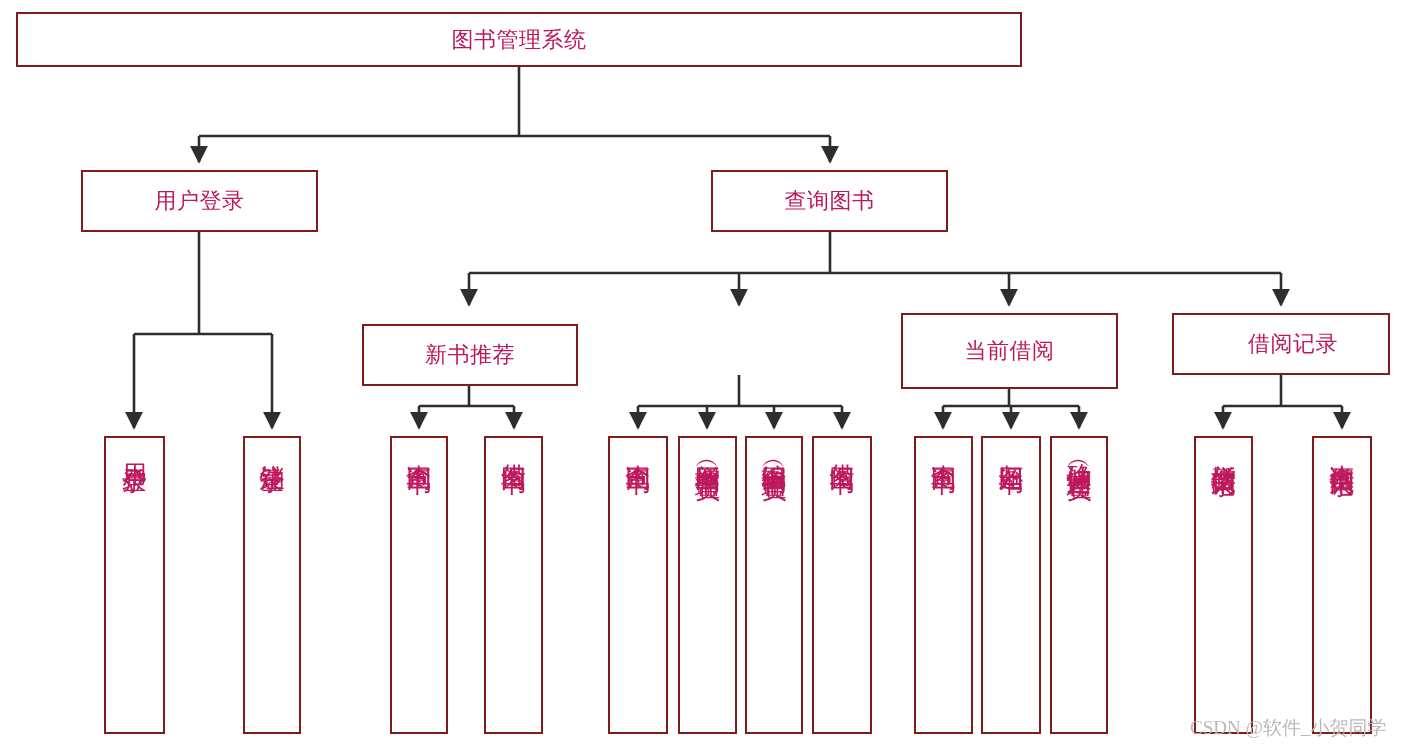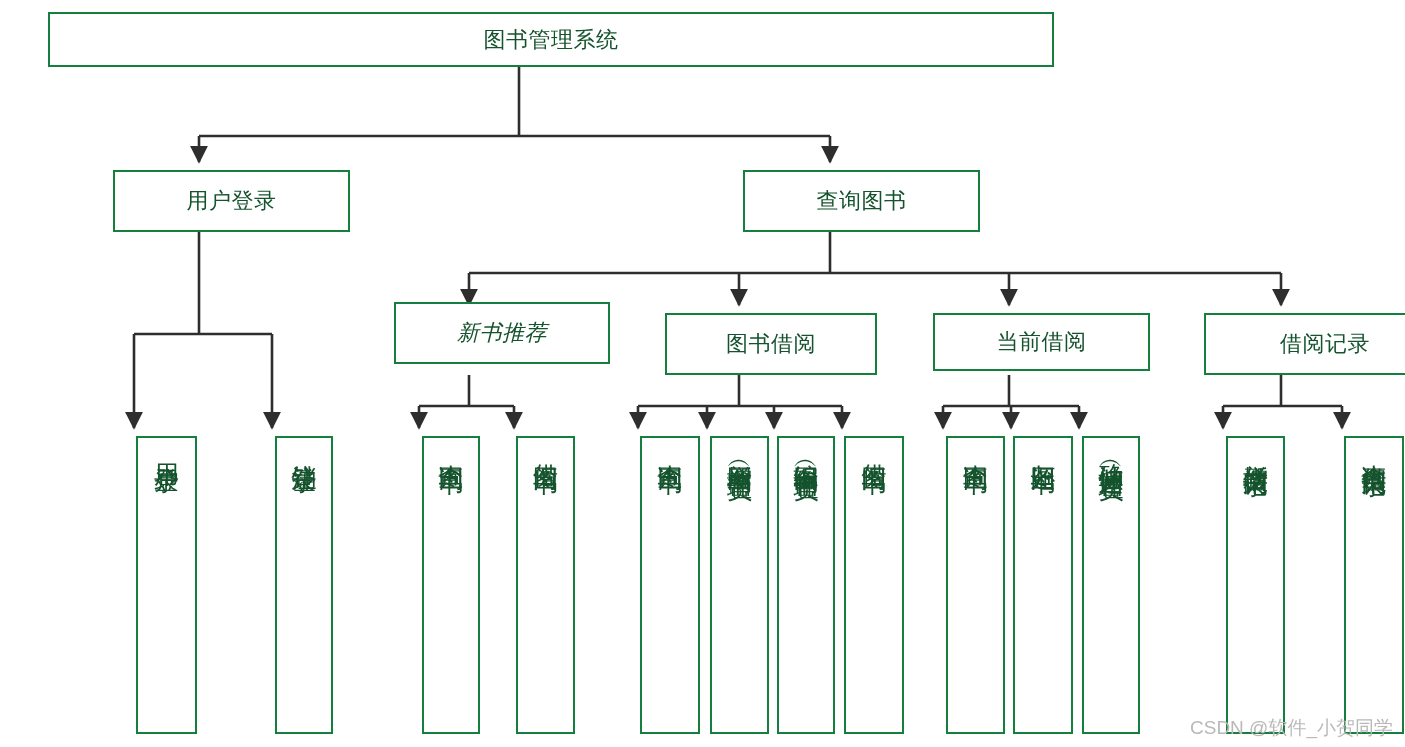--- a/index.html
+++ b/index.html
@@ -21,26 +21,25 @@
     position: absolute;
     left: 0;
     top: 0;
     width: 1405px;
     height: 747px;
   }
   .node {
     position: absolute;
     box-sizing: border-box;
     background: #ffffff;
-    border: 2px solid #15803d;
+    border: 2px solid #7f1d1d;
     display: flex;
     align-items: center;
     justify-content: center;
-    color: #14532d;
-    margin-left: 32px;
+    color: #be185d;
   }
   .node-label {
     display: block;
     text-align: center;
     line-height: 1.18;
     letter-spacing: 0.5px;
   }
   .h-node .node-label {
     font-size: 22px;
     writing-mode: horizontal-tb;
@@ -56,21 +55,21 @@
     font-size: 25px;
     line-height: 1.08;
     letter-spacing: 2px;
   }
   .watermark {
     position: absolute;
     font-size: 19px;
     color: #b9b9b9;
     white-space: nowrap;
     pointer-events: none;
-    font-family: Liberation Sans, sans-serif;
+    font-family: Liberation Serif, serif;
   }
 </style>
 </head>
 <body>
 
 <div id="canvas">
 
   <svg id="wires" viewBox="0 0 1405 747" xmlns="http://www.w3.org/2000/svg">
     <defs>
       <marker id="arrow" viewBox="0 0 10 10" refX="9" refY="5" markerWidth="7" markerHeight="7" orient="auto-start-reverse">
@@ -125,27 +124,24 @@
     <span class="node-label">图书管理系统</span>
   </div>
 
   <div class="node h-node" style="left:81px; top:170px; width:237px; height:62px;">
     <span class="node-label">用户登录</span>
   </div>
   <div class="node h-node" style="left:711px; top:170px; width:237px; height:62px;">
     <span class="node-label">查询图书</span>
   </div>
 
-  <div class="node h-node" style="left:362px; top:302px; width:216px; height:62px;font-style:italic;">
+  <div class="node h-node" style="left:362px; top:324px; width:216px; height:62px;">
     <span class="node-label">新书推荐</span>
   </div>
-  <div class="node h-node" style="left:633px; top:313px; width:212px; height:62px;">
-    <span class="node-label">图书借阅</span>
-  </div>
-  <div class="node h-node" style="left:901px; top:313px; width:217px; height:58px;">
+  <div class="node h-node" style="left:901px; top:313px; width:217px; height:76px;">
     <span class="node-label">当前借阅</span>
   </div>
   <div class="node h-node" style="left:1172px; top:313px; width:218px; height:62px;padding-left:24px;">
     <span class="node-label">借阅记录</span>
   </div>
 
   <div class="node v-node" style="left:104px; top:436px; width:61px; height:298px;">
     <span class="node-label">用户登录</span>
   </div>
   <div class="node v-node" style="left:243px; top:436px; width:58px; height:298px;">

